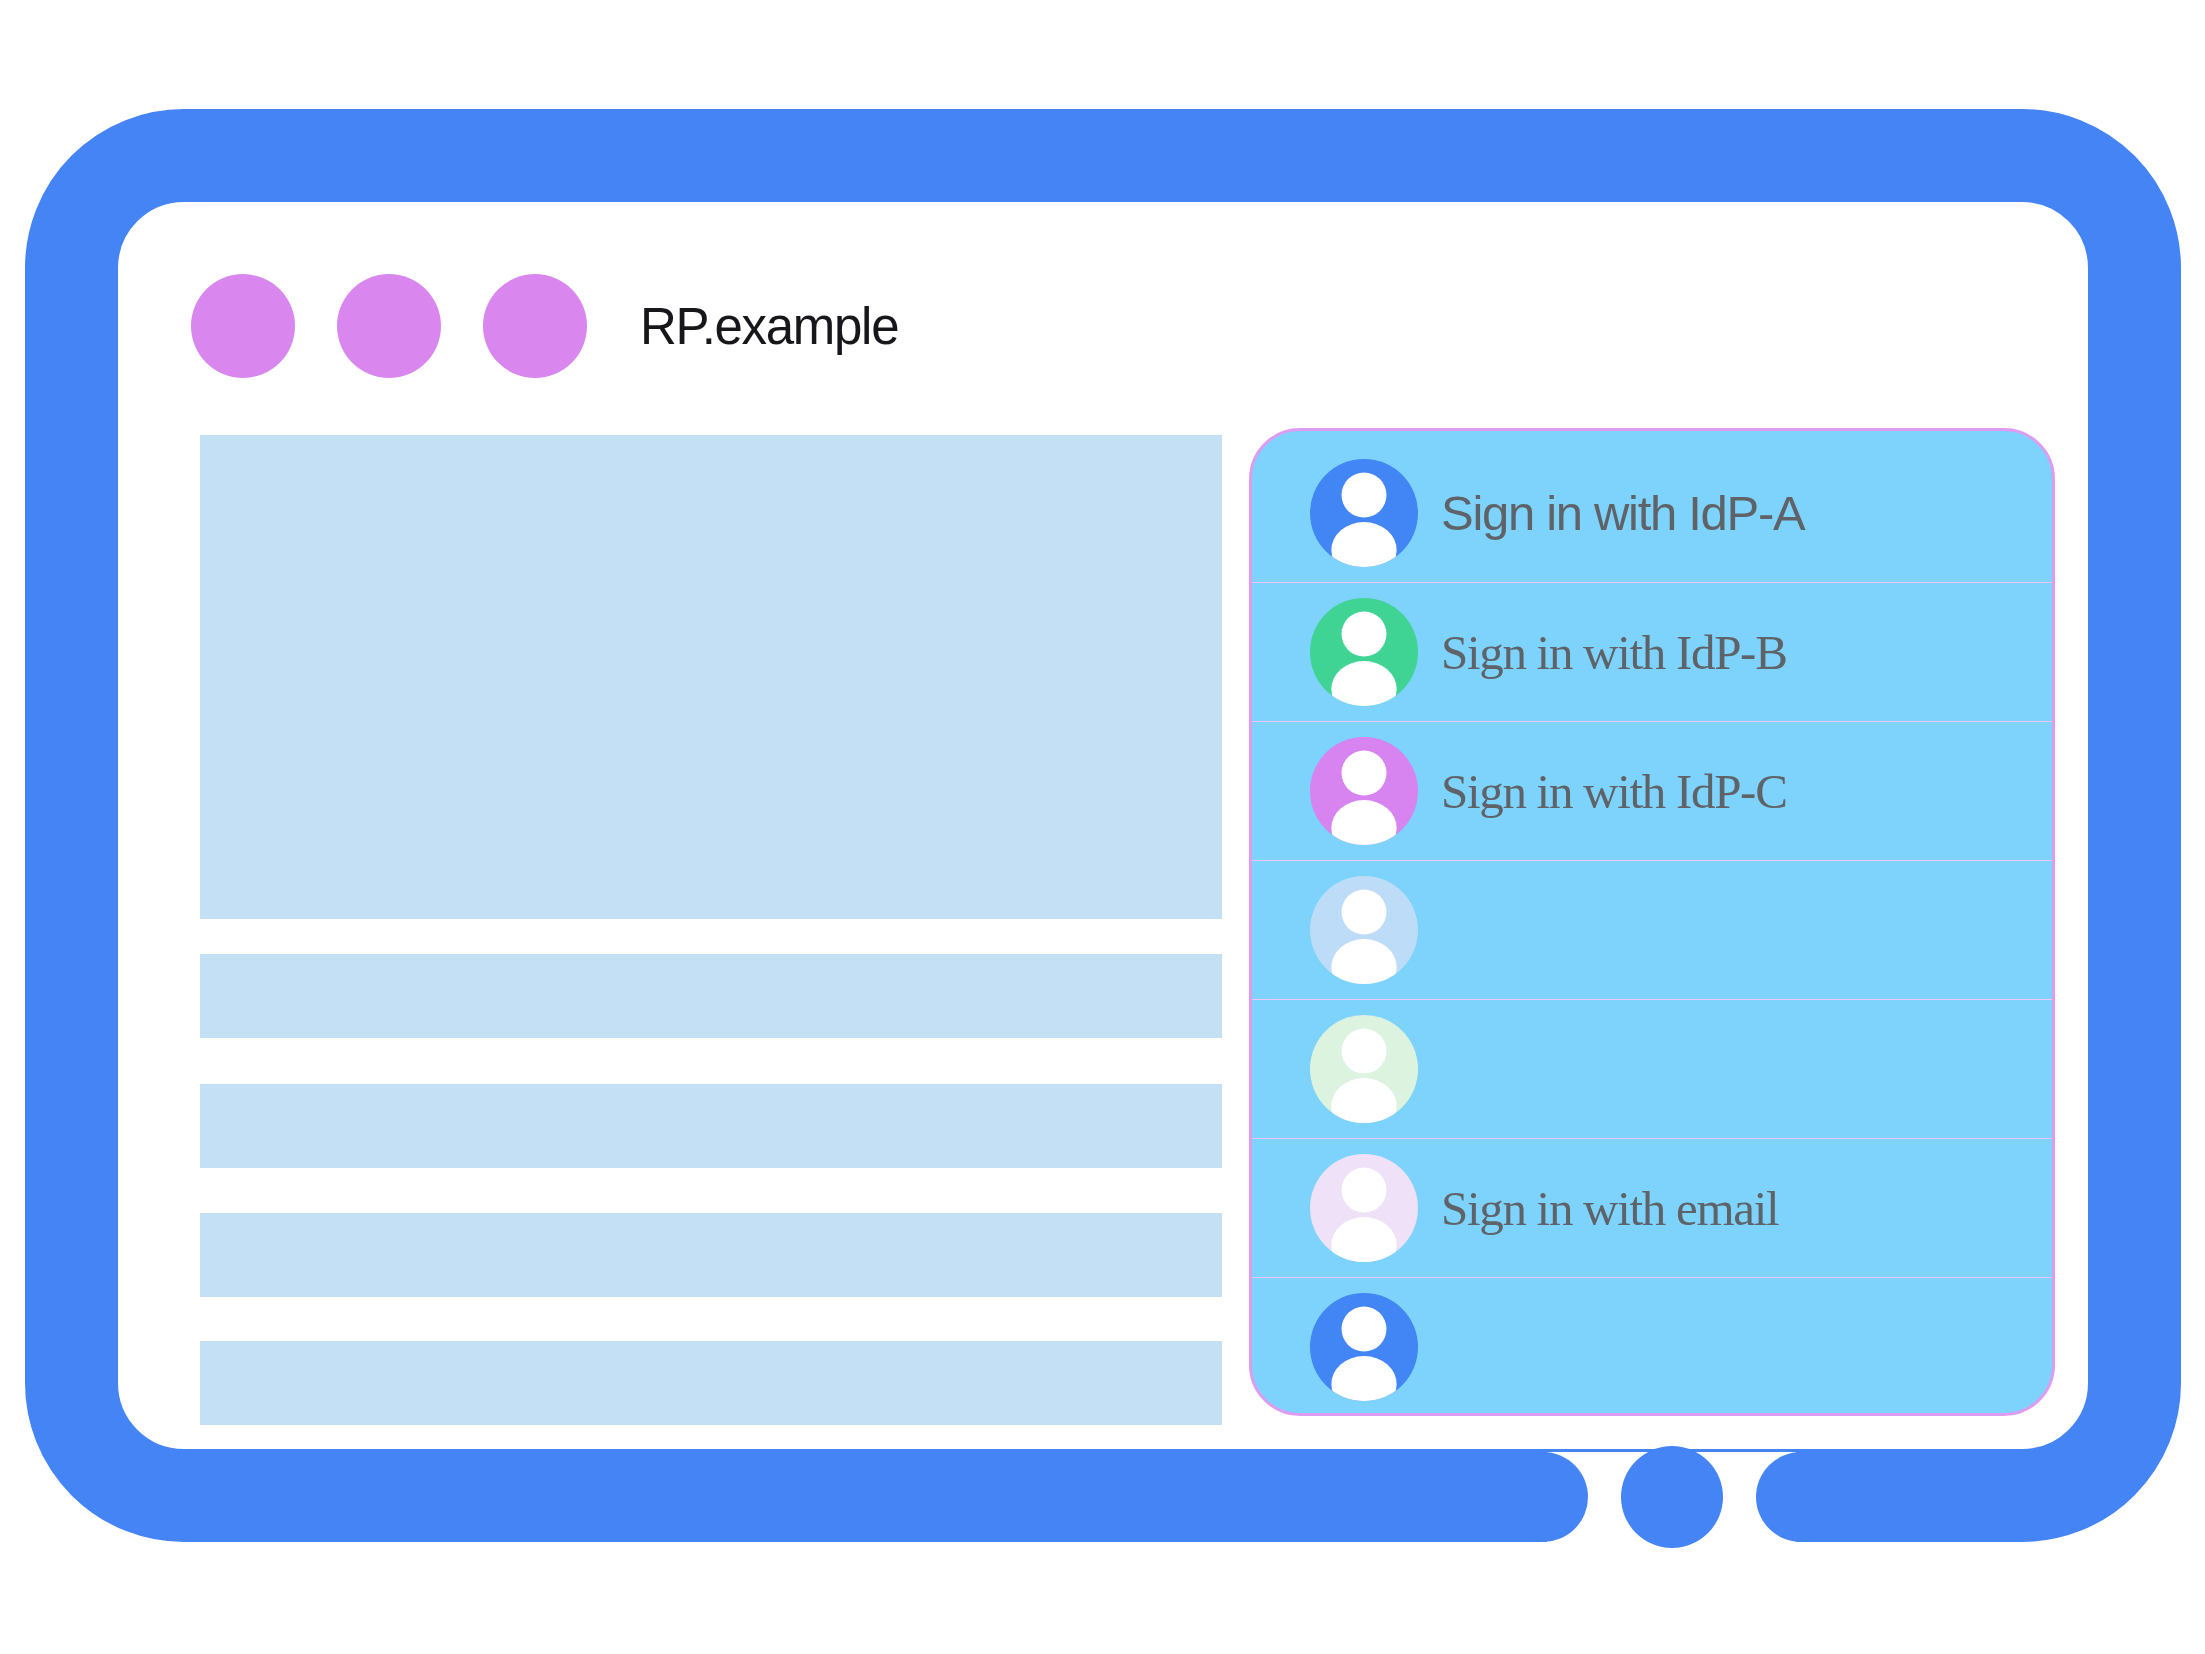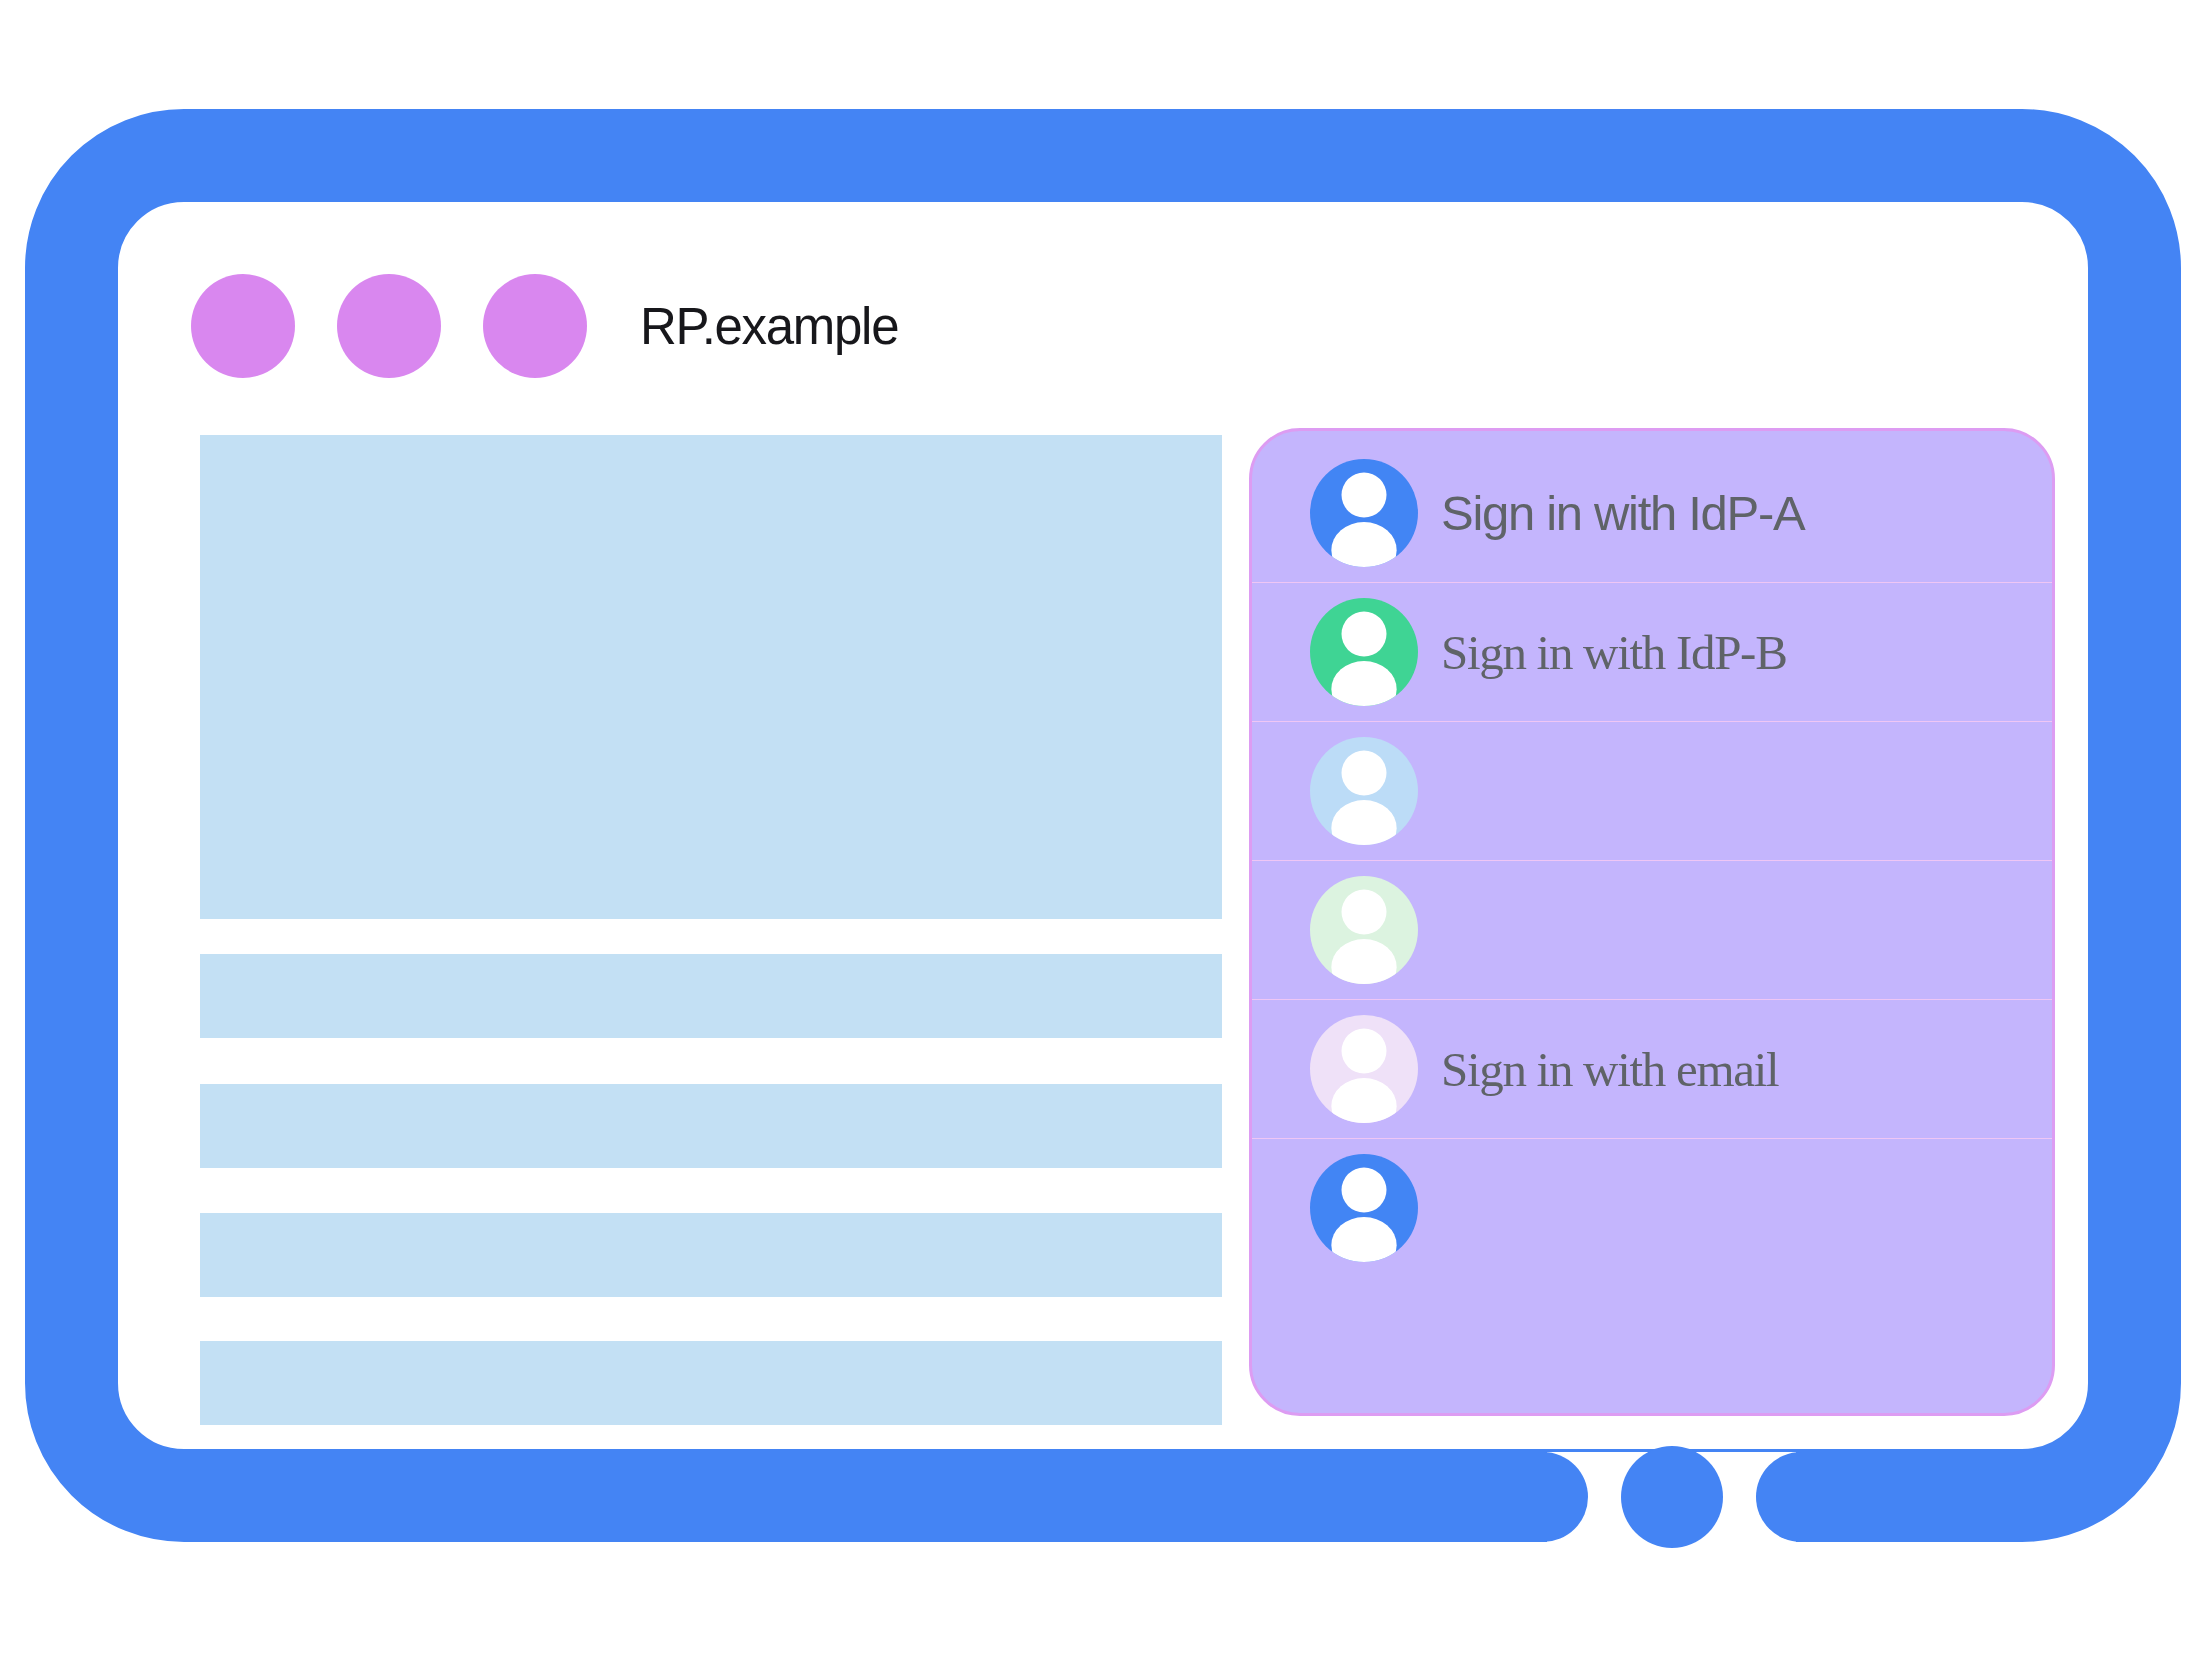--- a/index.html
+++ b/index.html
@@ -56,21 +56,21 @@
   .block-bar1{left:200px;top:954px;width:1022px;height:84px;}
   .block-bar2{left:200px;top:1084px;width:1022px;height:84px;}
   .block-bar3{left:200px;top:1213px;width:1022px;height:84px;}
   .block-bar4{left:200px;top:1341px;width:1022px;height:84px;}
 
   
   .panel{
     position:absolute;left:1249px;top:428px;
     width:806px;height:988px;
     box-sizing:border-box;
-    background:#c4b5fd;
+    background:#7dd3fc;
     border:3.5px solid var(--panel-border);
     border-radius:51px;
     padding-top:12.4px;
     overflow:hidden;
   }
   .row{
     box-sizing:border-box;
     height:139px;
     display:flex;align-items:center;
     padding-left:58px;
@@ -146,20 +146,29 @@
     <div class="row">
       <span class="avatar" style="background: rgb(63, 212, 148);">
         <svg viewBox="0 0 48 48">
             <circle cx="24" cy="16" r="10" fill="#ffffff"></circle>
             <ellipse cx="24" cy="40.5" rx="14.5" ry="12.5" fill="#ffffff"></ellipse>
           </svg>
       </span>
       <span class="row-label">Sign in with IdP-B</span>
     </div>
 
+    <div class="row">
+      <span class="avatar" style="background: rgb(215, 131, 240);">
+        <svg viewBox="0 0 48 48">
+            <circle cx="24" cy="16" r="10" fill="#ffffff"></circle>
+            <ellipse cx="24" cy="40.5" rx="14.5" ry="12.5" fill="#ffffff"></ellipse>
+          </svg>
+      </span>
+      <span class="row-label">Sign in with IdP-C</span>
+    </div>
 
     <div class="row">
       <span class="avatar" style="background: rgb(188, 220, 247);">
         <svg viewBox="0 0 48 48">
             <circle cx="24" cy="16" r="10" fill="#ffffff"></circle>
             <ellipse cx="24" cy="40.5" rx="14.5" ry="12.5" fill="#ffffff"></ellipse>
           </svg>
       </span>
     </div>
 

